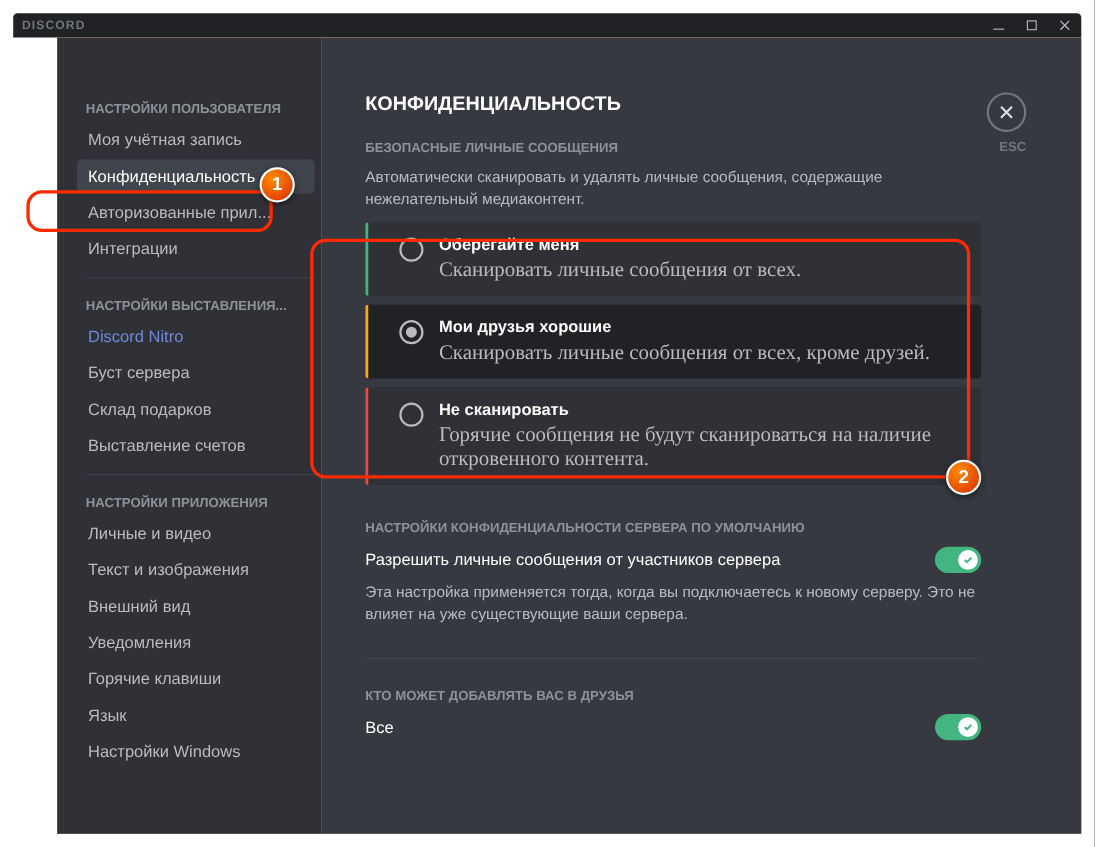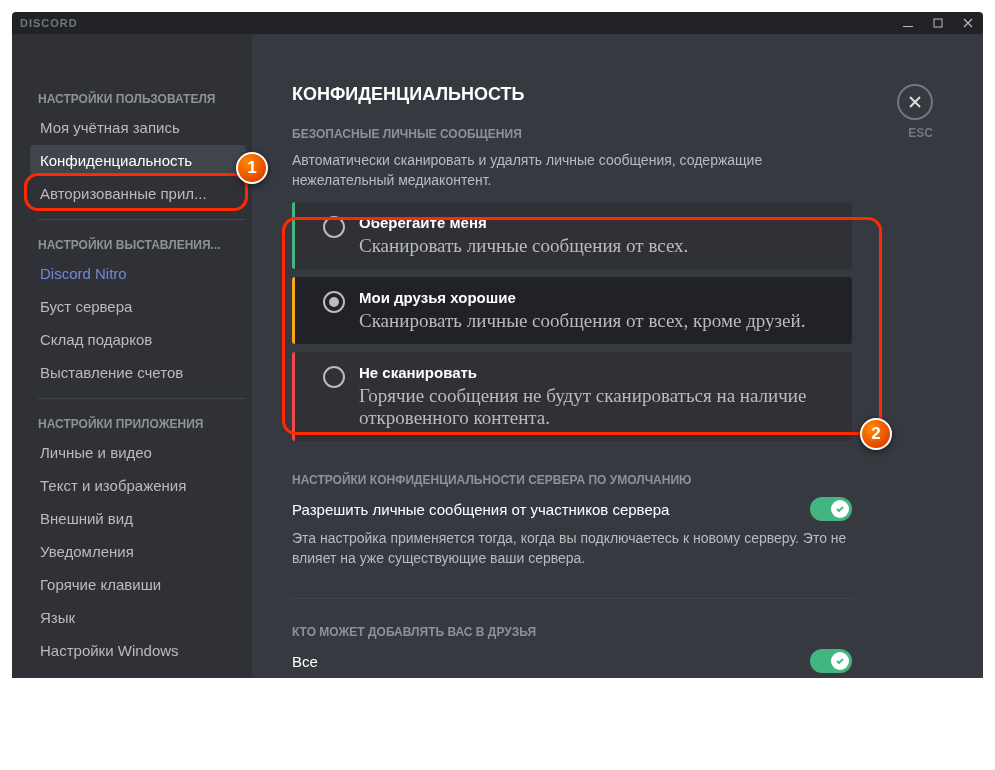--- a/index.html
+++ b/index.html
@@ -45,22 +45,23 @@
       font-size: 14px;
       cursor: pointer;
       display: flex;
       align-items: center;
       justify-content: center;
       width: 14px;
       height: 14px;
     }
     .app-body {
       display: flex;
-      height: 644px;
+      height: 724px;
       background: #fdba74;
+      margin-left: 40px;
     }
     .sidebar {
       width: 240px;
       background: #2f3136;
       padding: 50px 6px 20px 18px;
       overflow-y: auto;
     }
     .sidebar-header {
       color: #8e9297;
       font-size: 12px;
@@ -317,20 +318,21 @@
       </div>
     </div>
   </div>
 
   <div class="app-body">
     <div class="sidebar">
       <div class="sidebar-header">НАСТРОЙКИ ПОЛЬЗОВАТЕЛЯ</div>
       <div class="sidebar-item">Моя учётная запись</div>
       <div class="sidebar-item active">Конфиденциальность</div>
       <div class="sidebar-item">Авторизованные прил...</div>
+      <div class="sidebar-item">Интеграции</div>
 
       <div class="sidebar-divider"></div>
 
       <div class="sidebar-header">НАСТРОЙКИ ВЫСТАВЛЕНИЯ...</div>
       <div class="sidebar-item nitro">Discord Nitro</div>
       <div class="sidebar-item">Буст сервера</div>
       <div class="sidebar-item">Склад подарков</div>
       <div class="sidebar-item">Выставление счетов</div>
 
       <div class="sidebar-divider"></div>

